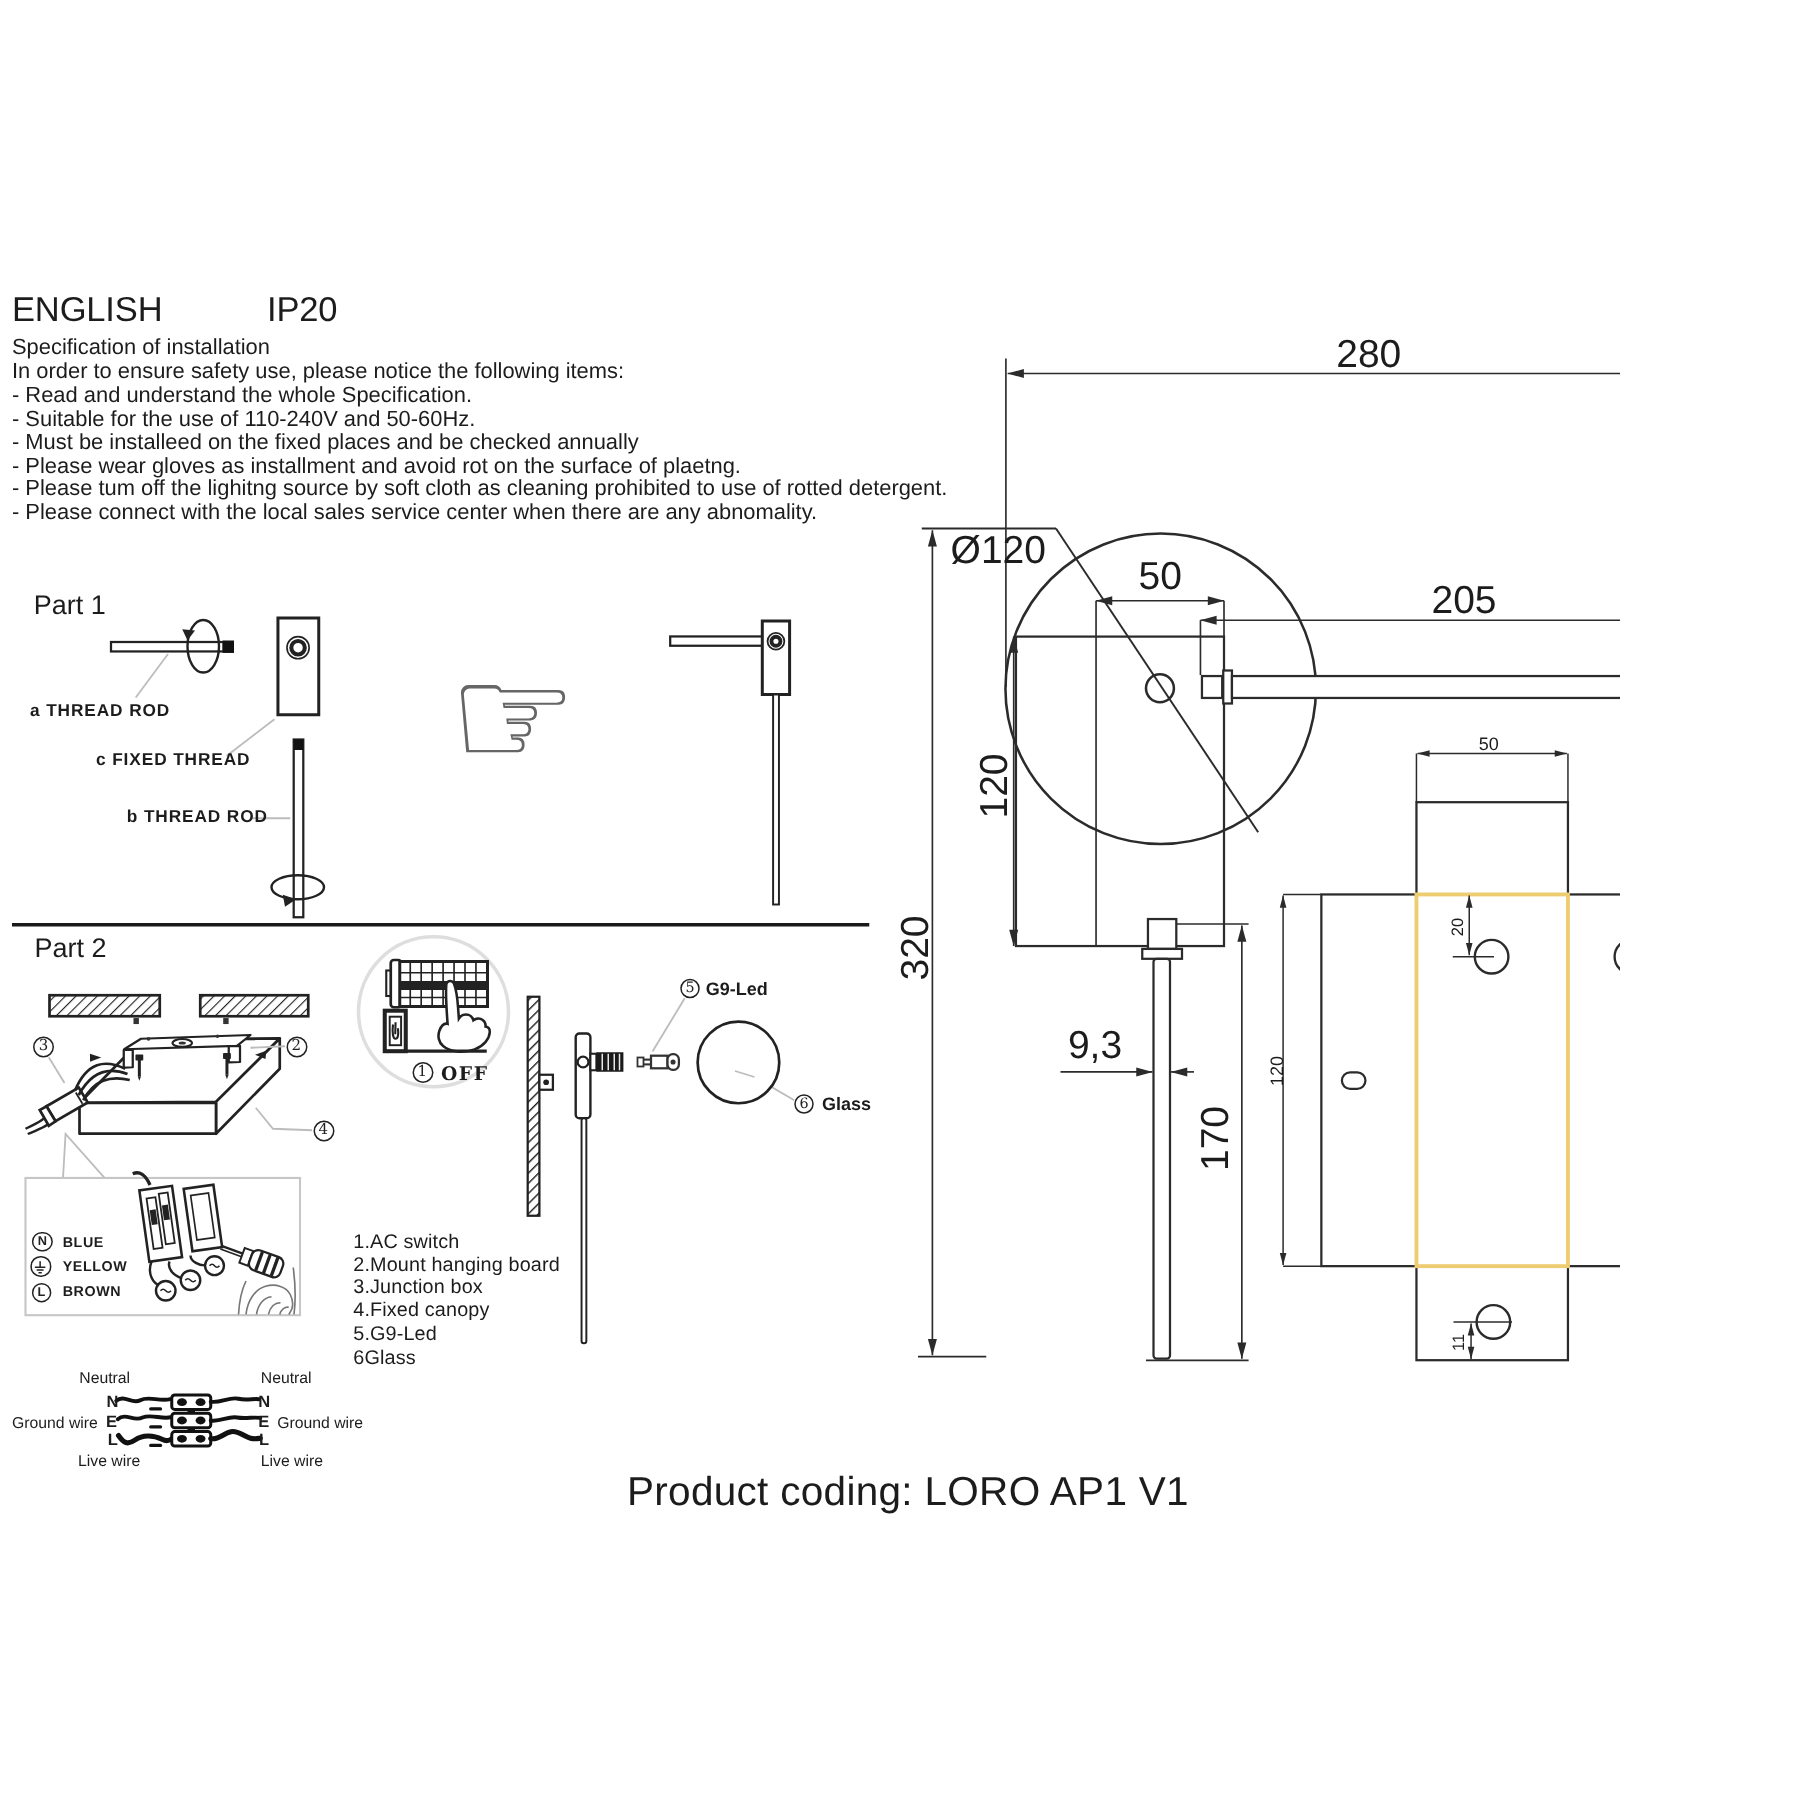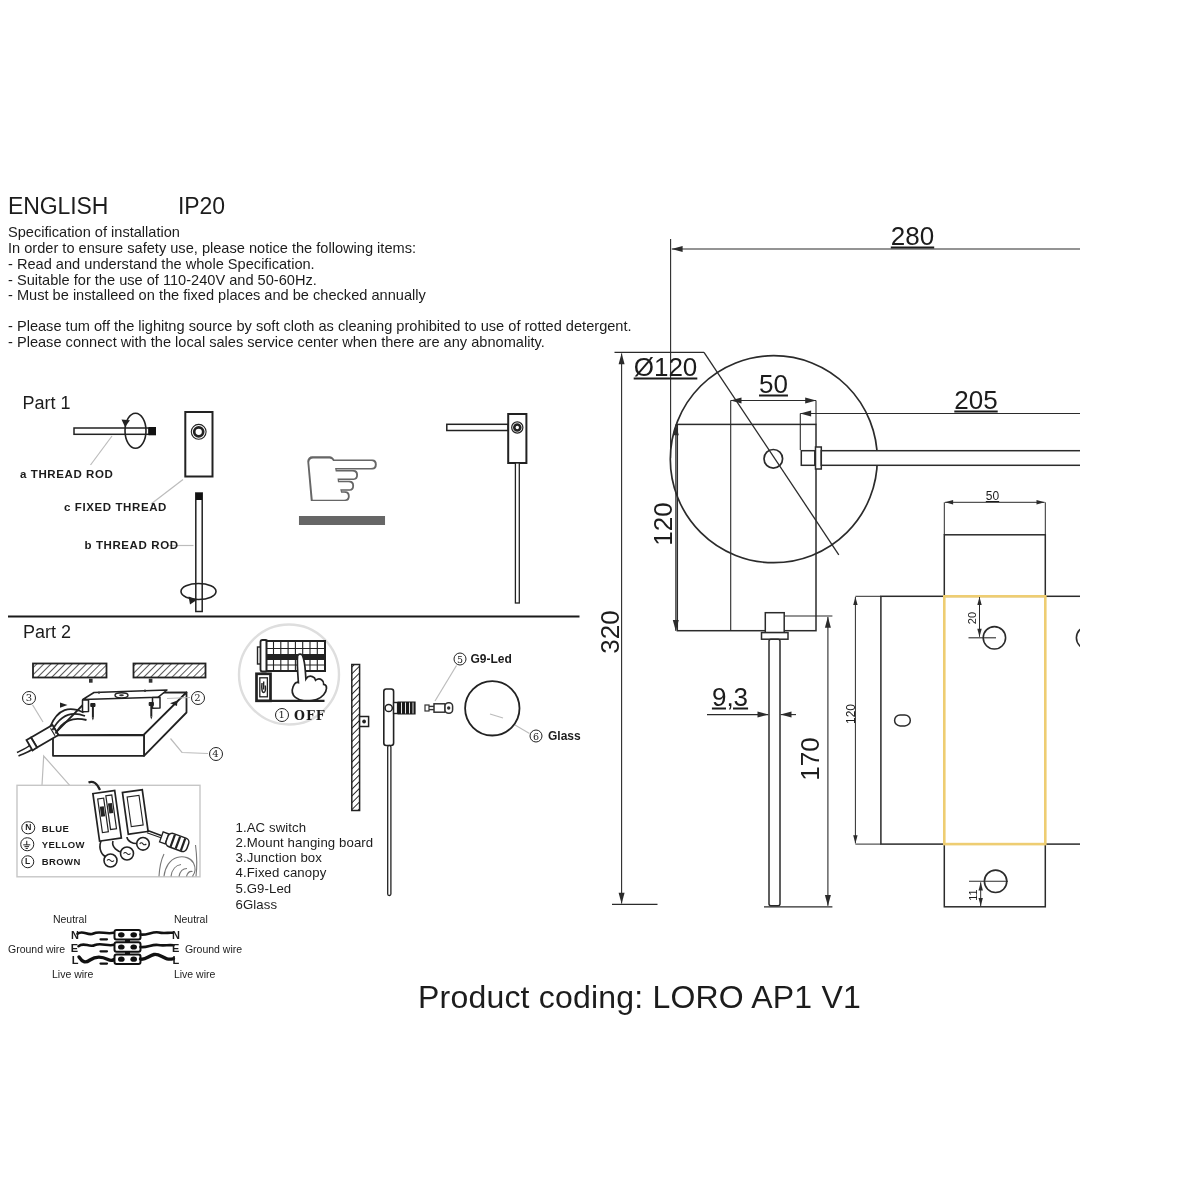--- a/index.html
+++ b/index.html
@@ -1,19 +1,19 @@
 <!DOCTYPE html>
 <html><head>
 <meta charset="utf-8">
 <style>
   html,body{margin:0;padding:0;background:#fff;}
   #page{position:relative;width:1080px;height:1200px;background:#ffffff;overflow:hidden;
         font-family:"Liberation Sans","DejaVu Sans",sans-serif;color:#1c1c1c;}
   .abs{position:absolute;white-space:nowrap;}
-  .ctr{transform:translate(-50%,-50%);text-decoration:underline;}
+  .ctr{transform:translate(-50%,-50%);}
   .rot{transform:translate(-50%,-50%) rotate(-90deg);}
   .h1{font-size:23px;letter-spacing:-0.1px;}
   .spec{font-size:14.6px;letter-spacing:0px;}
   .ptitle{font-size:18px;}
   .plabel{font-size:11.5px;font-weight:bold;letter-spacing:0.6px;}
   .dim{font-size:26px;}
   .dimsm{font-size:12px;}
   .callout{position:absolute;border:1.6px solid #222;border-radius:50%;background:#fff;
            display:flex;align-items:center;justify-content:center;
            font-family:"DejaVu Serif","Liberation Serif",serif;color:#222;
@@ -336,20 +336,21 @@
   </svg>
 
   <div class="abs h1" style="left:8px;top:193px;">ENGLISH</div>
   <div class="abs h1" style="left:178px;top:193px;">IP20</div>
 
   <div class="abs spec" style="left:8px;top:223.5px;">Specification of installation</div>
   <div class="abs spec" style="left:8px;top:239.5px;">In order to ensure safety use, please notice the following items:</div>
   <div class="abs spec" style="left:8px;top:256px;">- Read and understand the whole Specification.</div>
   <div class="abs spec" style="left:8px;top:271.5px;">- Suitable for the use of 110-240V and 50-60Hz.</div>
   <div class="abs spec" style="left:8px;top:287px;">- Must be installeed on the fixed places and be checked annually</div>
+  <div class="abs spec" style="left:8px;top:302.5px;">- Please wear gloves as installment and avoid rot on the surface of plaetng.</div>
   <div class="abs spec" style="left:8px;top:318px;">- Please tum off the lighitng source by soft cloth as cleaning prohibited to use of rotted detergent.</div>
   <div class="abs spec" style="left:8px;top:333.5px;">- Please connect with the local sales service center when there are any abnomality.</div>
 
   <div class="abs ptitle" style="left:22.5px;top:393px;">Part 1</div>
   <div class="abs plabel" style="left:20px;top:468px;">a THREAD ROD</div>
   <div class="abs plabel" style="left:64px;top:500.5px;">c FIXED THREAD</div>
   <div class="abs plabel" style="left:84.5px;top:539px;">b THREAD ROD</div>
   <div class="abs ctr hand-glyph" style="left:342px;top:478px;font-size:96px;">☞</div>
 
   <div class="abs ptitle" style="left:23px;top:621.5px;">Part 2</div>
@@ -427,14 +428,14 @@
   <div class="abs ctr dim" style="left:730px;top:697px;">9,3</div>
   <div class="abs rot dim" style="left:810px;top:758.5px;">170</div>
 
   <div class="abs ctr dimsm" style="left:992.5px;top:495.5px;">50</div>
   <div class="abs rot dimsm" style="left:850.5px;top:714px;">120</div>
   <div class="abs rot dimsm" style="left:972px;top:618px;font-size:11px;">20</div>
   <div class="abs rot dimsm" style="left:973px;top:895px;font-size:11px;">11</div>
   <div class="abs ctr dimsm" style="left:1150.5px;top:567.5px;font-size:11.5px;">30</div>
   <div class="abs ctr dimsm" style="left:1170.5px;top:887px;font-size:10.5px;text-align:right;">10,5</div>
 
-  <div class="abs" style="left:418px;top:979px;font-size:32px;letter-spacing:0.2px;">Product coding: LORO AP1 V1</div>
+  <div class="abs" style="left:418px;top:979px;font-size:27px;letter-spacing:0.2px;">Product coding: LORO AP1 V1</div>
 </div>
 
 </body></html>

